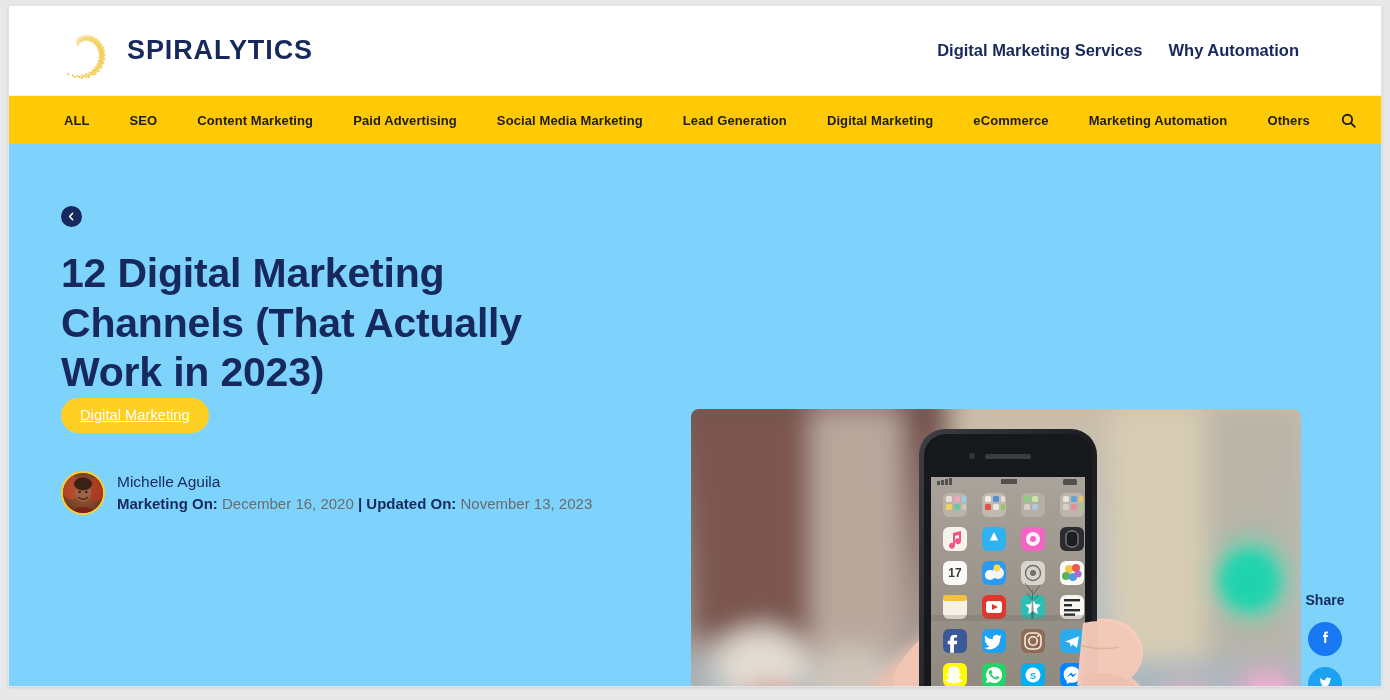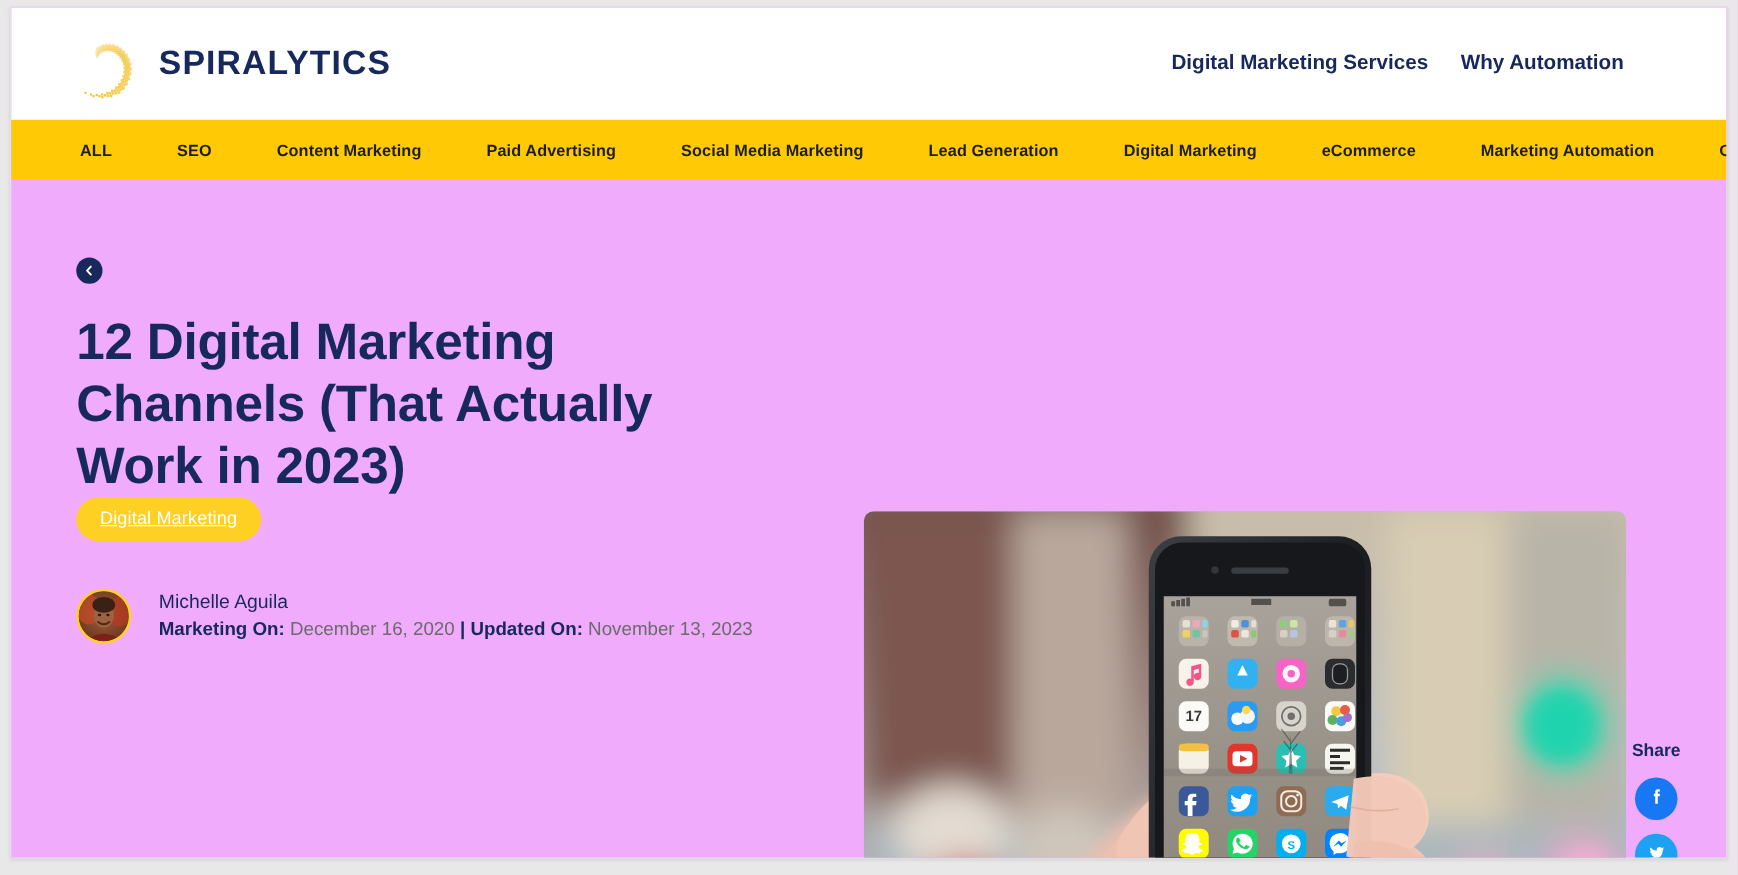--- a/index.html
+++ b/index.html
@@ -11,21 +11,21 @@
     background: #e8e8e8;
     font-family: "Liberation Sans", sans-serif;
   }
 
   #page {
     position: absolute;
     left: 8px;
     top: 5px;
     width: 1374px;
     height: 682px;
-    background: #f0abfc;
+    background: #7dd3fc;
     border: 1px solid #e3e3e3;
     box-shadow: 0 1px 3px rgba(0,0,0,0.10);
     overflow: hidden;
   }
 
   
   .top-header {
     position: relative;
     height: 90px;
     background: #ffffff;
@@ -90,21 +90,21 @@
   }
 
   
   .cat-bar {
     height: 48px;
     background: #ffc905;
     display: flex;
     align-items: center;
     padding-left: 55px;
     padding-right: 40px;
-    gap: 12px;
+    gap: 0;
   }
 
   .cat-link {
     font-size: 13px;
     font-weight: bold;
     color: #1d1d1d;
     text-decoration: none;
     white-space: nowrap;
     margin-right: 40px;
     letter-spacing: 0.1px;
@@ -170,21 +170,21 @@
     color: #ffffff;
     font-size: 14.5px;
     border-radius: 18px;
     padding: 9px 19px 10px;
     letter-spacing: 0.1px;
   }
 
   .author-row {
     display: flex;
     align-items: center;
-    gap: 22px;
+    gap: 12px;
     margin-top: 38px;
   }
 
   .avatar {
     width: 44px;
     height: 44px;
     border-radius: 50%;
     border: 2px solid #ffd024;
     overflow: hidden;
     flex: 0 0 auto;

